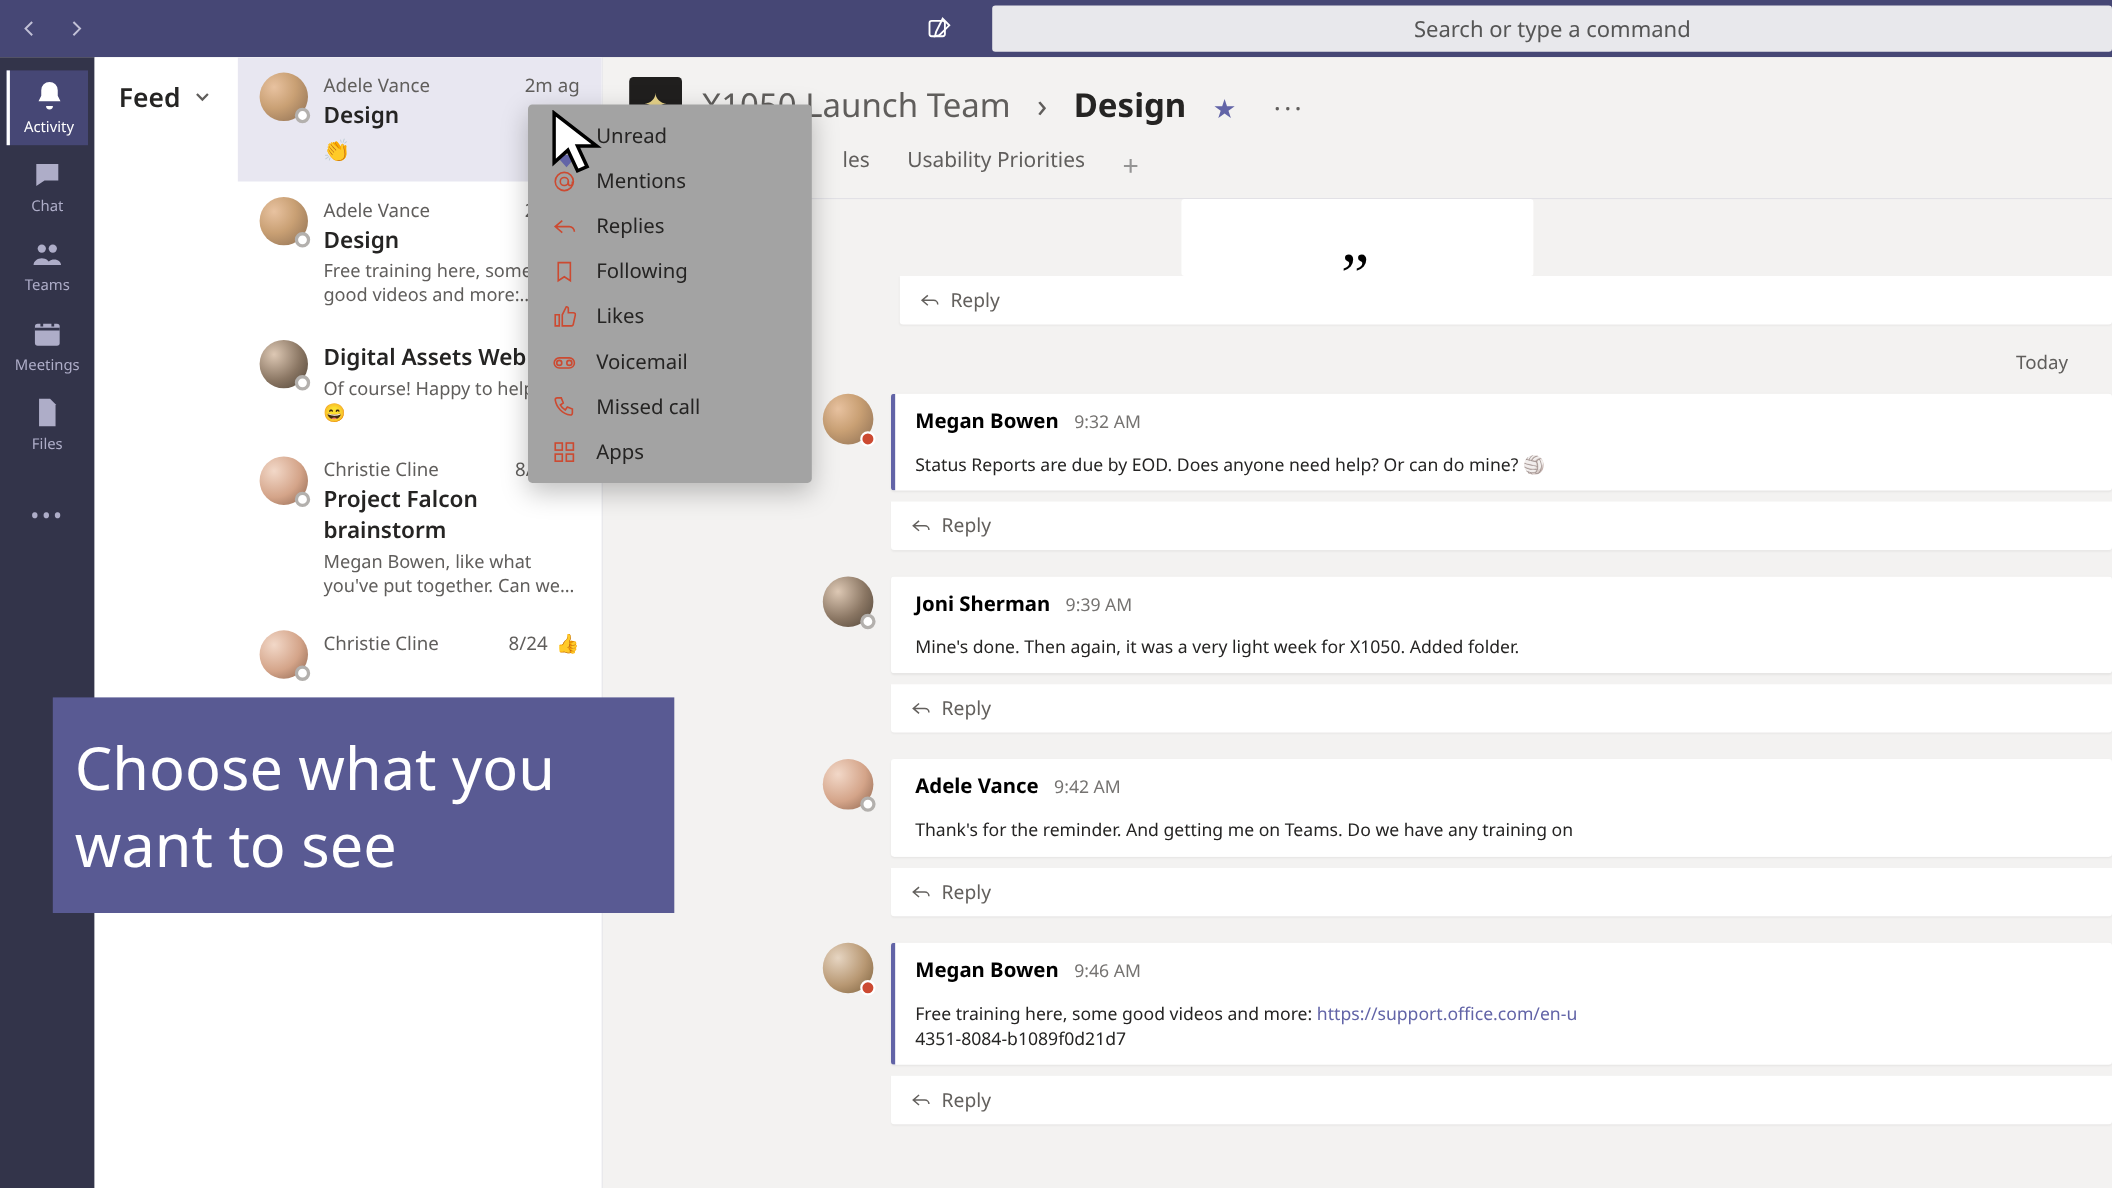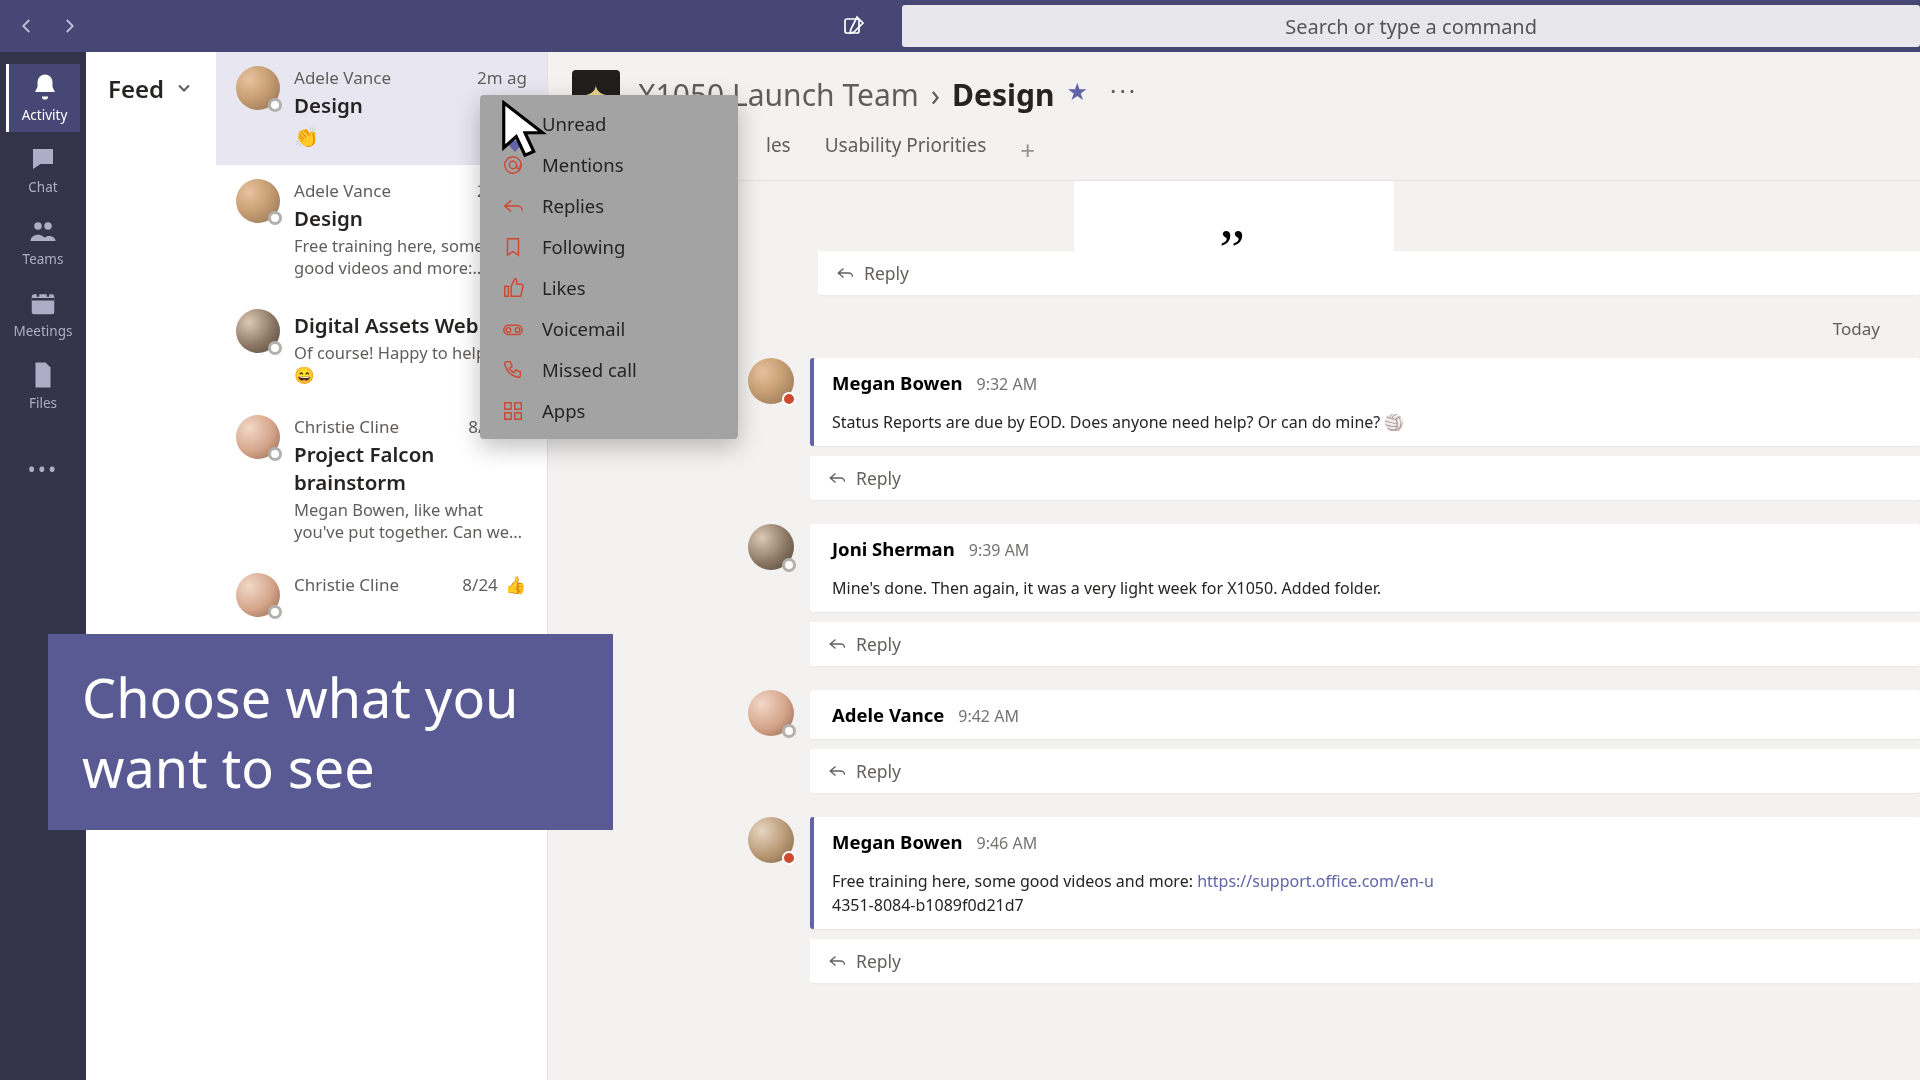--- a/index.html
+++ b/index.html
@@ -49,21 +49,21 @@
 .filter-item{height:41px;display:flex;align-items:center;gap:18px;padding:0 22px;
   font-size:18.5px;color:#252423;cursor:pointer}
 .menu-icon{width:22px;height:22px;stroke:#cc4a31;fill:none;stroke-width:1.6;flex-shrink:0}
 .menu-icon.eye{stroke:#6264a7}
 .cursor-arrow{position:absolute;top:100px;left:500px;width:50px;height:58px;z-index:50}
 .main{flex:1;background:#f3f2f1;display:flex;flex-direction:column;position:relative}
 .filter-caret{position:absolute;top:88px;left:-44px;color:#5558a6;z-index:41}
 .channel-header{padding:18px 24px 0 24px;display:flex;align-items:center;gap:18px}
 .team-avatar{width:48px;height:48px;border-radius:4px;background:#201f1e;
   display:flex;align-items:center;justify-content:center;color:#e8d48a;font-size:26px}
-.breadcrumb{font-size:30px;color:#252423;display:flex;align-items:flex-start;gap:12px}
+.breadcrumb{font-size:30px;color:#252423;display:flex;align-items:flex-end;gap:24px}
 .breadcrumb .team-name{color:#605e5c;font-weight:400}
 .breadcrumb .sep{color:#605e5c}
 .breadcrumb .channel-name{font-weight:700}
 .fav-star{color:#6264a7;font-size:24px}
 .header-more{color:#605e5c;font-size:24px;letter-spacing:3px;margin-left:10px;cursor:pointer}
 .tabs{display:flex;gap:34px;padding:14px 24px 0 24px;font-size:19px;color:#605e5c;
   border-bottom:1px solid #e2e1e6}
 .tab{padding-bottom:12px;cursor:pointer}
 .add-tab{font-size:26px;color:#949494}
 .scroll-area{flex:1;overflow:hidden;padding:0 0 0 0}
@@ -76,21 +76,21 @@
 .bubble.noaccent{border-left:4px solid transparent}
 .msg-head{display:flex;gap:14px;align-items:baseline}
 .msg-name{font-weight:700;font-size:18.5px}
 .msg-time{color:#757371;font-size:16px}
 .msg-text{font-size:16px;color:#252423;margin-top:16px;line-height:1.45}
 .msg-text a{color:#6264a7;text-decoration:none}
 .reply-bar{margin-left:262px;margin-right:0;background:#fff;border-radius:0 0 3px 3px;
   padding:10px 18px;display:flex;align-items:center;gap:10px;color:#63605d;font-size:17.5px;
   cursor:pointer;margin-bottom:14px;box-shadow:0 1px 2px rgba(0,0,0,0.04)}
 .overlay-callout{position:absolute;left:48px;bottom:250px;width:565px;background:#595a93;
-  color:#fff;font-size:54px;line-height:1.3;padding:28px 34px;z-index:30}
+  color:#fff;font-size:54px;line-height:1.3;padding:28px 20px;z-index:30}
 svg{display:block}
 </style>
 </head>
 <body>
 
 <div class="titlebar">
   <div class="nav-arrows">
     <svg class="nav-arrow" viewBox="0 0 24 24" fill="none" stroke="currentColor" stroke-width="2.4">
         <path d="M15 4 L7 12 L15 20"></path>
       </svg>
@@ -328,20 +328,21 @@
           <div>
     <div class="msg">
       <div class="avatar a3">
         <div class="presence away"></div>
       </div>
       <div class="bubble noaccent">
         <div class="msg-head">
           <span class="msg-name">Adele Vance</span>
           <span class="msg-time">9:42 AM</span>
         </div>
+        <div class="msg-text">Thank's for the reminder. And getting me on Teams. Do we have any training on</div>
       </div>
     </div>
     <div class="reply-bar">
       <svg width="18" height="18" viewBox="0 0 24 24" fill="none" stroke="currentColor" stroke-width="1.8">
                 <path d="M10 6 3 12l7 6M3 12h14a5 5 0 0 1 5 5"></path>
               </svg>
       <span>Reply</span>
     </div>
           </div>
           <div>

